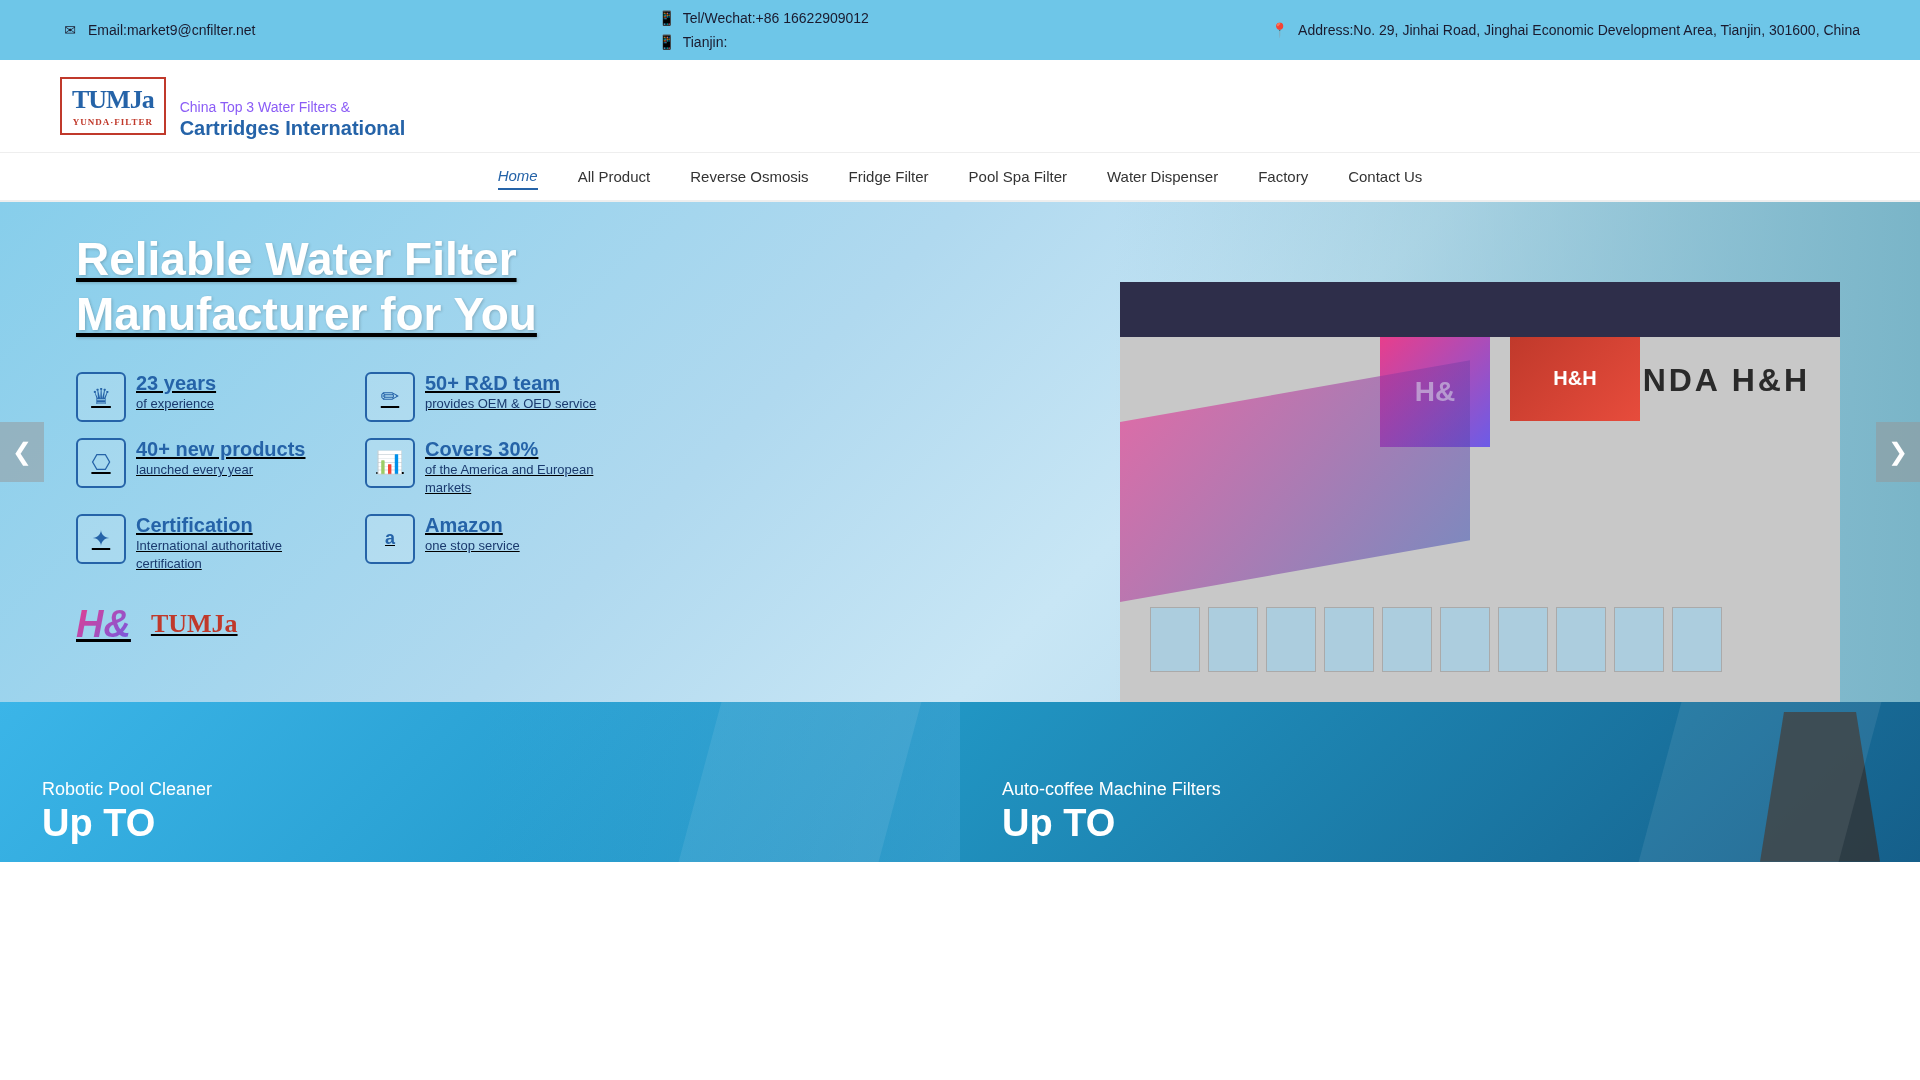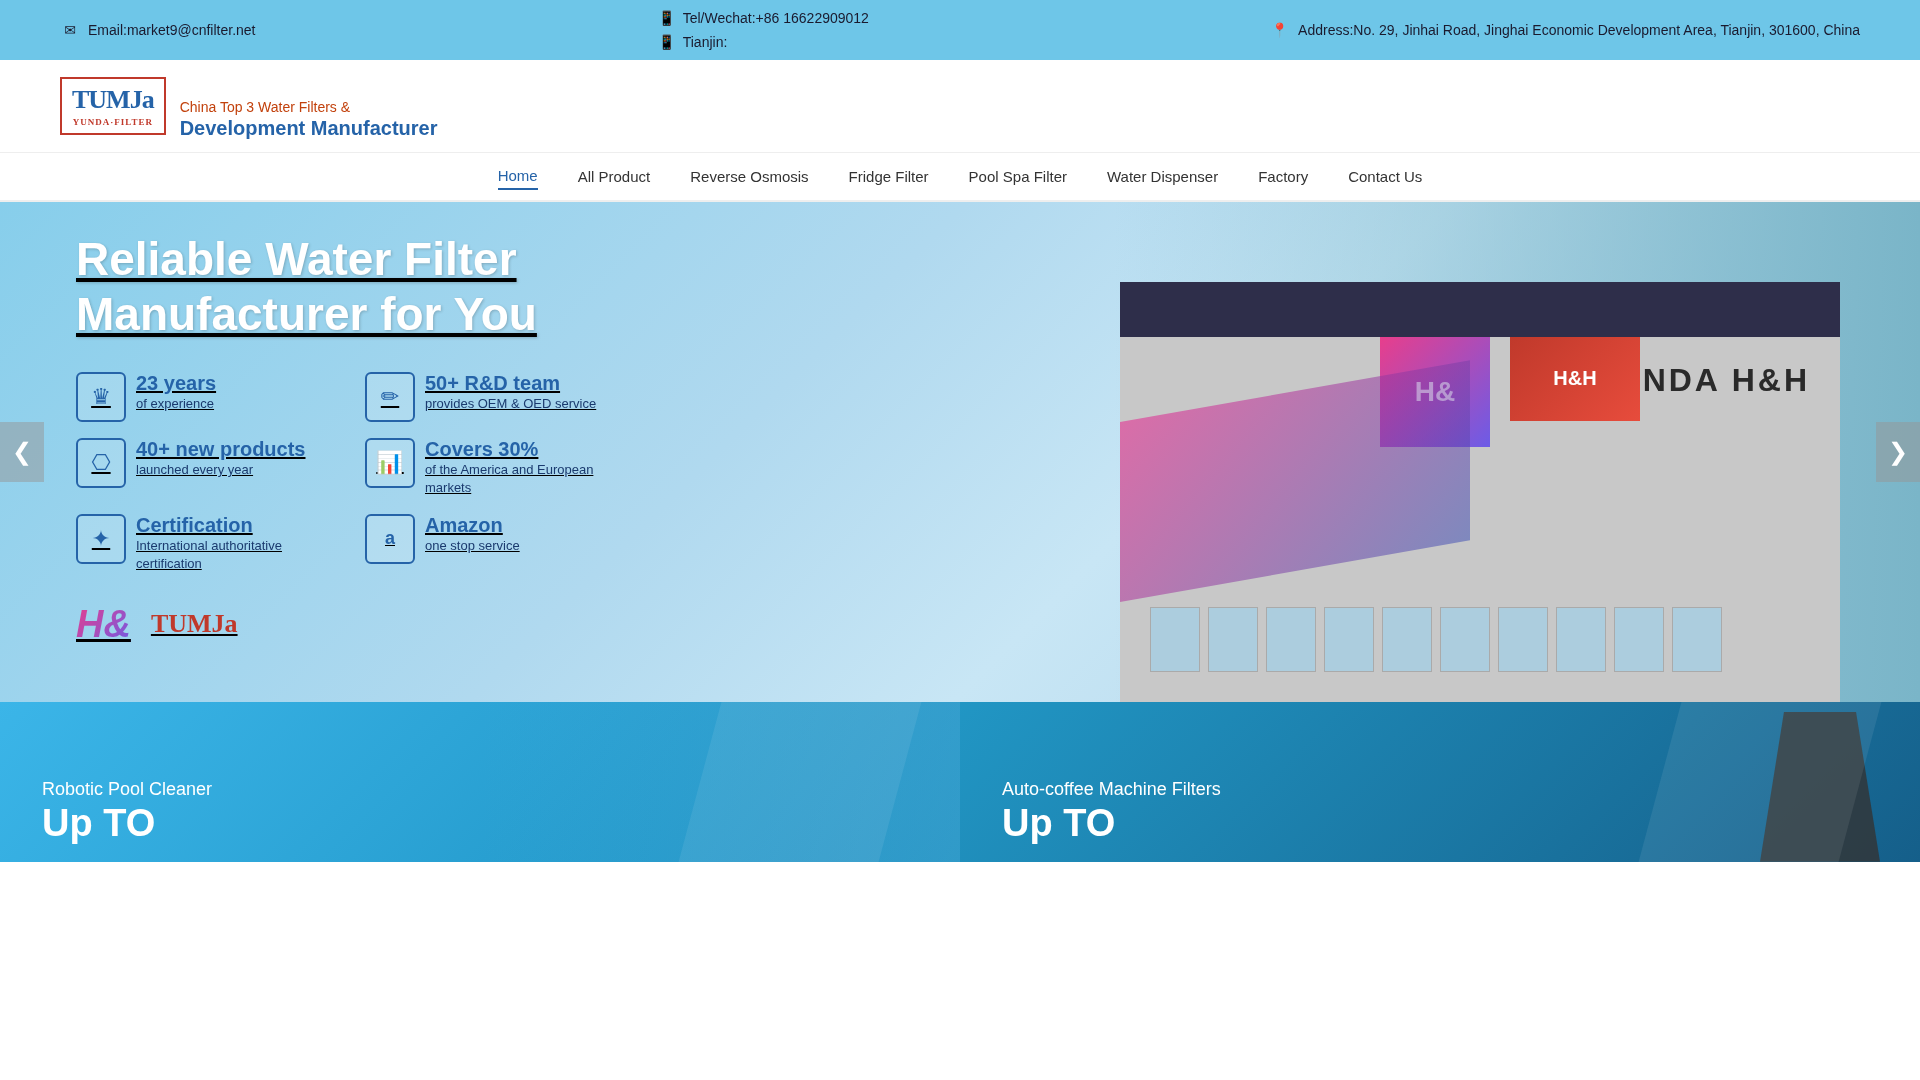--- a/index.html
+++ b/index.html
@@ -70,21 +70,21 @@
       display: block;
       letter-spacing: 1px;
       text-align: center;
       margin-top: 2px;
     }
     .logo-text-area {
       line-height: 1.2;
     }
     .logo-text-area .top-text {
       font-size: 14px;
-      color: #c2410c;
+      color: #8b5cf6;
       margin-top: 27px;
     }
     .logo-text-area .brand-text {
       font-size: 20px;
       font-weight: bold;
       color: #2563a8;
     }
     .search-box {
       display: flex;
       align-items: center;
@@ -122,20 +122,21 @@
       text-decoration: none;
       color: #333;
       font-size: 15px;
       font-weight: 500;
       padding: 4px 0;
       cursor: pointer;
     }
     .nav a.active {
       color: #2563a8;
       border-bottom: 2px solid #2563a8;
+      font-style: italic;
     }
 
     
     .hero {
       position: relative;
       width: 100%;
       height: 500px;
       overflow: hidden;
       background: linear-gradient(135deg, #87ceeb 0%, #b0d9ef 40%, #c8e6f5 60%, #a8d0e6 100%);
       display: flex;
@@ -319,21 +320,21 @@
 </div>
 
 <div class="header">
   <div class="logo-area">
     <div class="logo-box">
       <span style="font-family:Georgia,serif;font-size:26px;color:#2563a8;font-weight:bold;">TUMJa</span>
       <span class="filter-text">YUNDA·FILTER</span>
     </div>
     <div class="logo-text-area">
       <div class="top-text">China Top 3 Water Filters &amp;</div>
-      <div class="brand-text">Development Manufacturer</div>
+      <div class="brand-text">Cartridges International</div>
     </div>
   </div>
 </div>
 
 <nav class="nav">
   <a class="active">Home</a>
   <a>All Product</a>
   <a>Reverse Osmosis</a>
   <a>Fridge Filter</a>
   <a>Pool Spa Filter</a>

